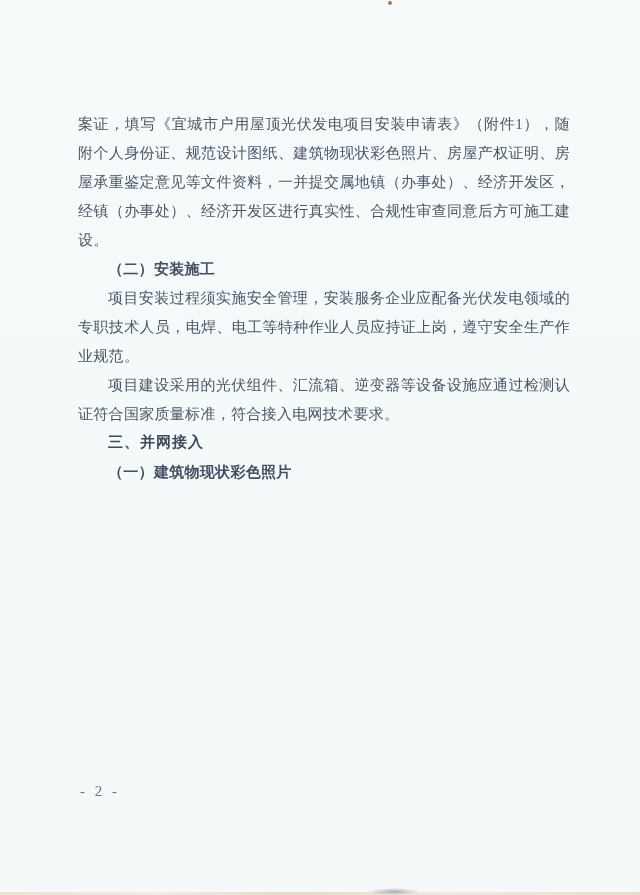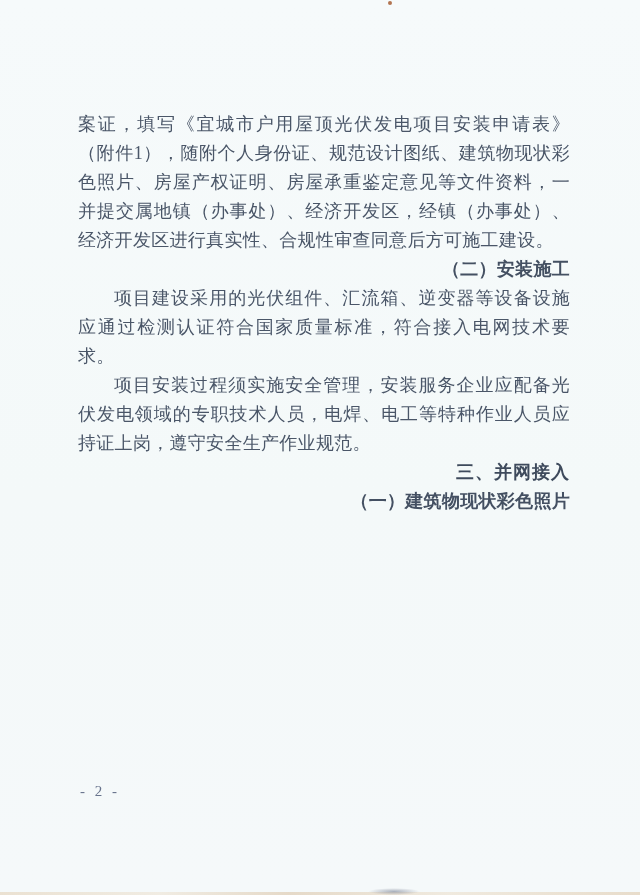--- a/index.html
+++ b/index.html
@@ -15,42 +15,42 @@
     background: linear-gradient(180deg, #f6fafb 0%, #f4f9f9 55%, #f5f9fa 100%);
     overflow: hidden;
     font-family: "Liberation Serif", "DejaVu Serif", serif;
   }
   .content {
     position: absolute;
     left: 78px;
     top: 110px;
     width: 492px;
     color: #4a5668;
-    font-size: 18px;
+    font-size: 15px;
     line-height: 29px;
     letter-spacing: 0.3px;
     text-align: justify;
   }
   .para {
     margin: 0;
     text-indent: 2em;
   }
   .para.continuation {
     text-indent: 0;
   }
   .para.subheading-kaiti {
     font-weight: 600;
     color: #445062;
-    text-align: right;
+    text-align: left;
   }
   .para.heading-bold {
-    font-family: Liberation Sans, sans-serif;
+    font-family: Liberation Mono, monospace;
     font-weight: bold;
     color: #3e4a5c;
-    text-align: right;
+    text-align: left;
     letter-spacing: 1px;
   }
   .page-number {
     position: absolute;
     left: 80px;
     top: 783px;
     font-size: 15px;
     letter-spacing: 3px;
     color: #67738c;
     font-family: "Liberation Serif", "DejaVu Serif", serif;
@@ -90,22 +90,22 @@
 </style>
 </head>
 <body>
 
 <div class="page">
   <span class="speck"></span>
 
   <div class="content">
       <p class="para continuation">案证，填写《宜城市户用屋顶光伏发电项目安装申请表》（附件1），随附个人身份证、规范设计图纸、建筑物现状彩色照片、房屋产权证明、房屋承重鉴定意见等文件资料，一并提交属地镇（办事处）、经济开发区，经镇（办事处）、经济开发区进行真实性、合规性审查同意后方可施工建设。</p>
       <p class="para subheading-kaiti">（二）安装施工</p>
+      <p class="para body">项目安装过程须实施安全管理，安装服务企业应配备光伏发电领域的专职技术人员，电焊、电工等特种作业人员应持证上岗，遵守安全生产作业规范。</p>
       <p class="para body">项目建设采用的光伏组件、汇流箱、逆变器等设备设施应通过检测认证符合国家质量标准，符合接入电网技术要求。</p>
-      <p class="para body">项目安装过程须实施安全管理，安装服务企业应配备光伏发电领域的专职技术人员，电焊、电工等特种作业人员应持证上岗，遵守安全生产作业规范。</p>
       <p class="para heading-bold">三、并网接入</p>
       <p class="para subheading-kaiti">（一）建筑物现状彩色照片</p>
     </div>
 
   <div class="page-number">- 2 -</div>
 
   <div class="bottom-edge"></div>
   <div class="bottom-smudge"></div>
 </div>
 

